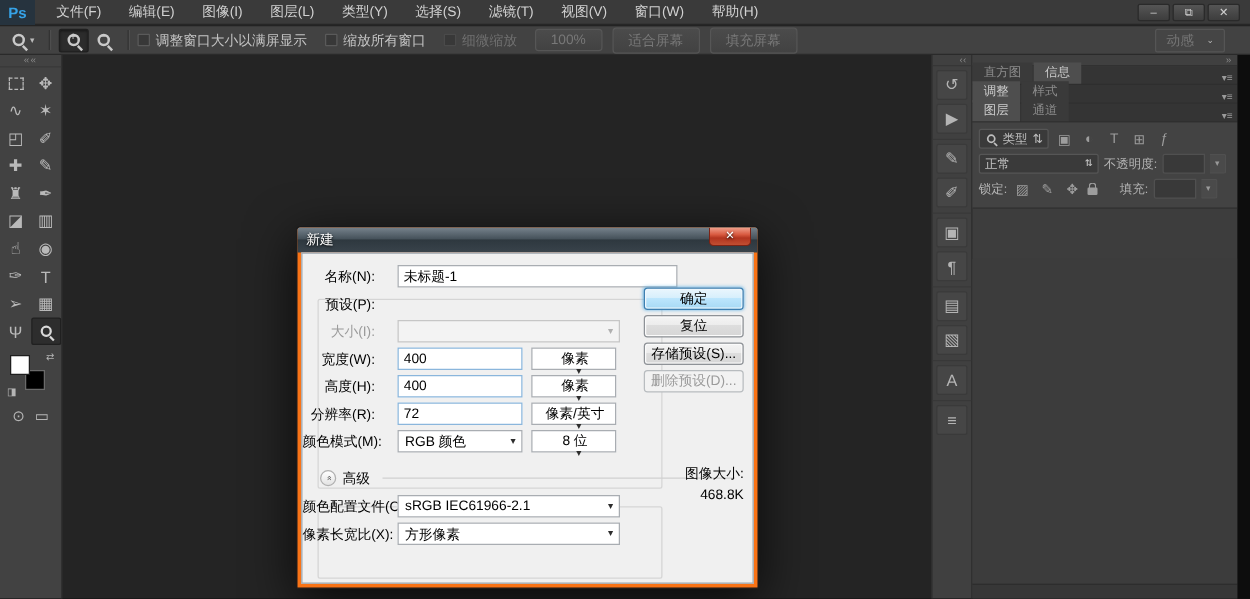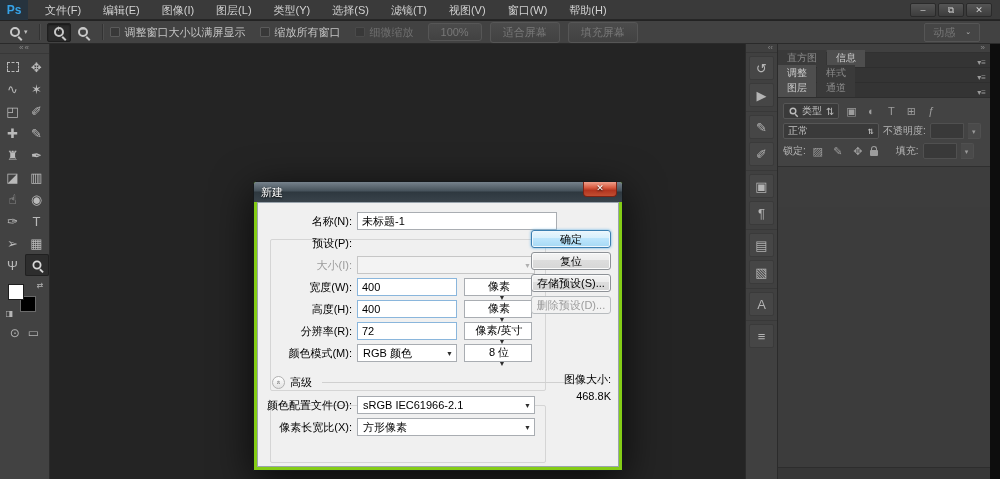--- a/index.html
+++ b/index.html
@@ -121,51 +121,51 @@
     width:13px; height:16px; background:#4a4a4a; border:1px solid #505050; border-left:none;
     border-radius:0 2px 2px 0; color:#9a9a9a; font-size:7px; text-align:center; line-height:15px;
   }
   .mini-lock { position:relative; width:8px; height:6px; background:#9d9d9d; border-radius:1px; margin-top:4px; }
   .mini-lock::before { content:""; position:absolute; left:1px; top:-4px; width:4px; height:4px; border:1.5px solid #9d9d9d; border-bottom:none; border-radius:3px 3px 0 0; }
   .layers-empty { position:absolute; left:0; right:0; top:163px; bottom:12px; background:#3c3c3c; }
   .panels-footer { position:absolute; left:0; right:0; bottom:0; height:12px; background:#373737; border-top:1px solid #2d2d2d; }
   .right-strip { position:absolute; left:990px; top:44px; width:10px; bottom:0; background:#0d0d0d; }
   
   .dialog {
-    position:absolute; left:253px; top:181px; width:370px; height:290px;
+    position:absolute; left:237px; top:181px; width:370px; height:290px;
     border:1px solid #16191c; border-radius:3px 3px 0 0;
-    box-shadow:0 10px 40px rgba(0,0,0,.75); background:#84cc16;
+    box-shadow:0 10px 40px rgba(0,0,0,.75); background:#f97316;
   }
   .dlg-title {
     height:20px; border-radius:2px 2px 0 0; position:relative;
     background:linear-gradient(#76828c,#46525b 45%,#2e383f 50%,#39434b);
     color:#fff; font-size:11px; line-height:20px; padding-left:7px;
     text-shadow:0 1px 2px #000;
   }
   .dlg-close {
     position:absolute; right:5px; top:0; width:34px; height:15px;
     background:linear-gradient(#f0a08c,#d95b41 40%,#b3351f 60%,#c24e32);
     border:1px solid #7c2315; border-top:none; border-radius:0 0 4px 4px;
     color:#fff; font-size:9px; text-align:center; line-height:13px; font-weight:bold;
   }
   .dlg-body {
     position:absolute; left:3px; right:3px; top:20px; bottom:3px;
     background:#f0f0f0; border:1px solid #9aa4ad; font-size:11px; color:#000;
   }
   .groupbox { position:absolute; border:1px solid #d5d5d5; border-radius:2px; }
   .d-rows { position:relative; padding-top:7px; }
   .d-row { display:flex; align-items:center; height:22px; position:relative; }
-  .d-label { width:99px; text-align:right; padding-right:5px; white-space:nowrap; }
+  .d-label { width:76px; text-align:right; padding-right:18px; white-space:nowrap; }
   .d-label.disabled { color:#9a9a9a; }
   .win-input {
     height:18px; border:1px solid #a9adb2; background:#fff; padding:0 4px;
     display:flex; align-items:center;
   }
   .win-input.blue { border-color:#8ab6dc; }
-  .w200 { width:200px; } .w178 { width:178px; } .w100 { width:100px; } .w68 { width:68px; margin-left:7px;flex-direction:column; }
+  .w200 { width:224px; } .w178 { width:178px; } .w100 { width:100px; } .w68 { width:68px; margin-left:7px;flex-direction:column; }
   .win-select {
     height:18px; border:1px solid #a9adb2; background:#fff; padding:0 3px 0 5px;
     display:flex; align-items:center; justify-content:space-between;
   }
   .win-select .arr { font-size:7px; color:#2d2d2d; padding-left:6px; }
   .win-select.disabled { background:#f3f3f3; border-color:#c6c6c6; color:#9a9a9a; }
   .win-select.disabled .arr { color:#b0b0b0; }
   .right-col { position:absolute; right:7px; top:27px; width:80px; display:flex; flex-direction:column; align-items:stretch; }
   .win-btn {
     height:18px; margin-bottom:4px; font-size:11px; color:#000; text-align:center; line-height:17px;

